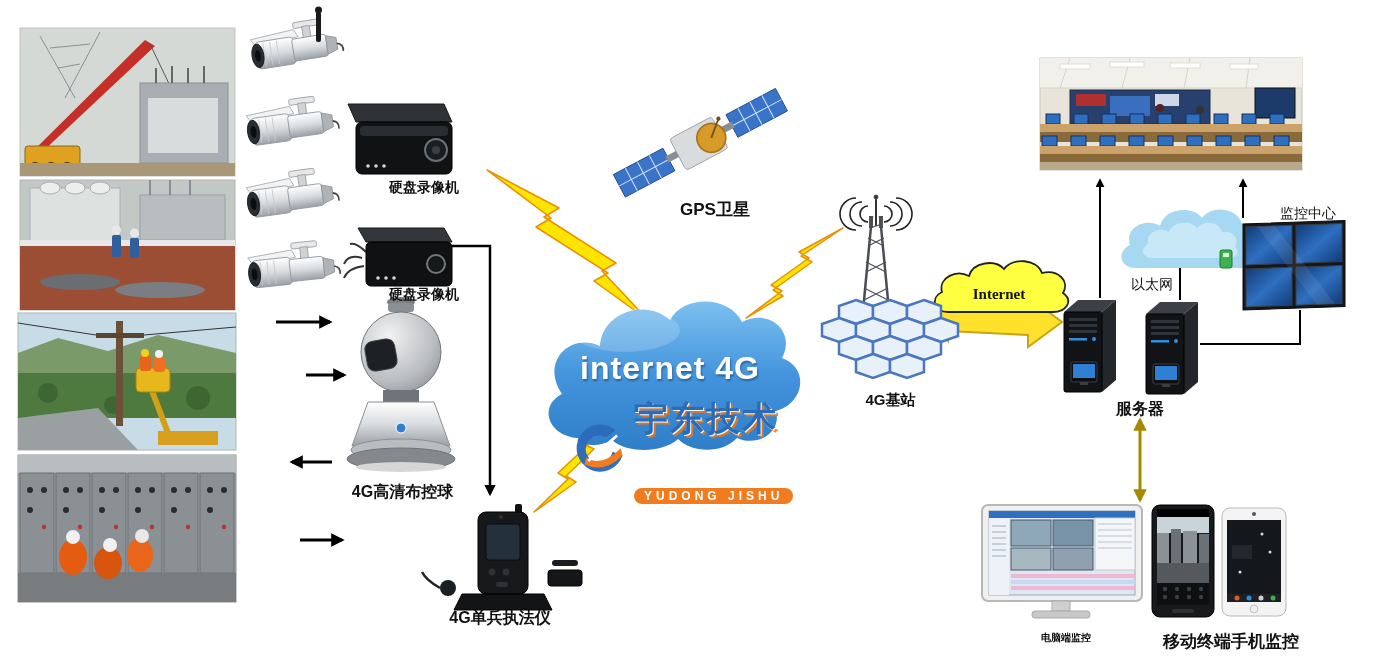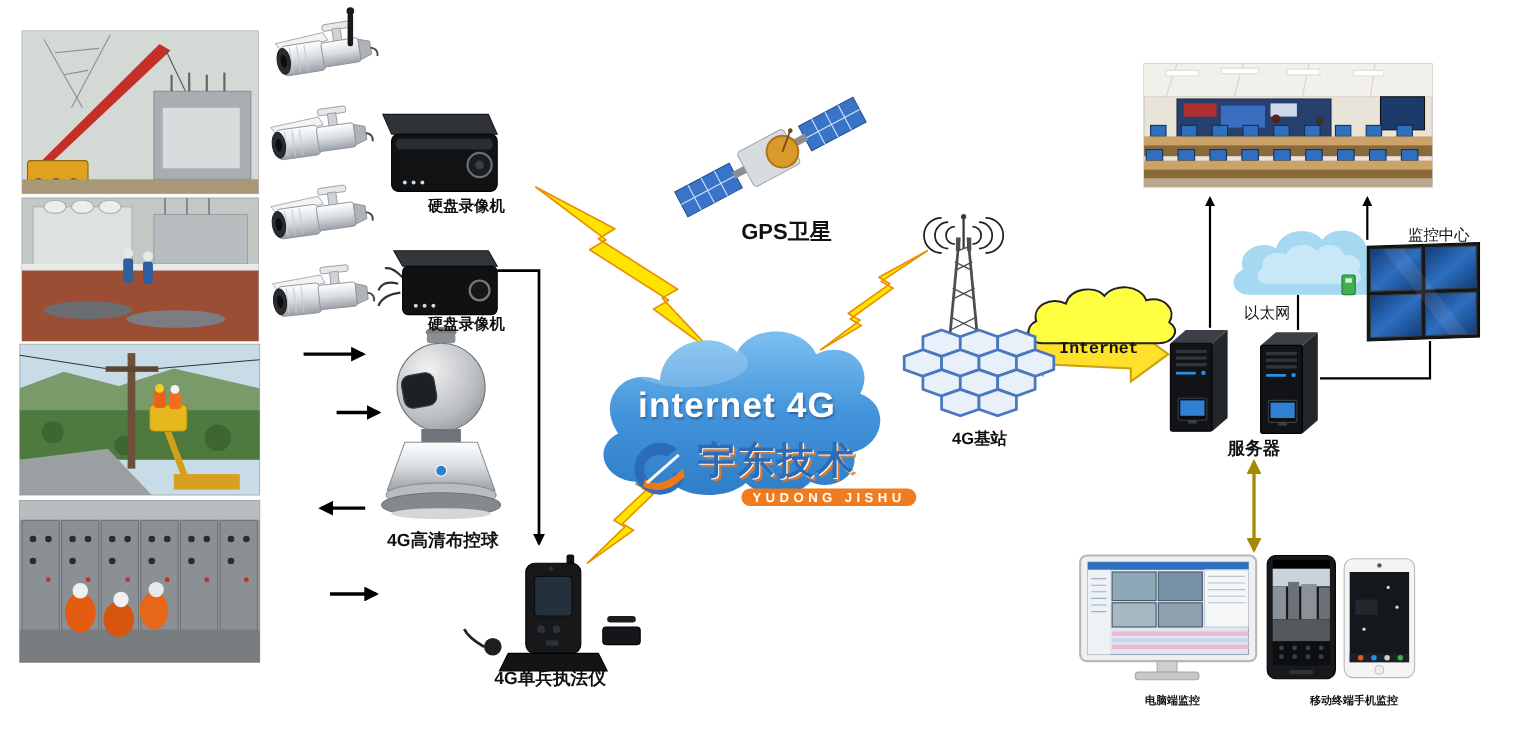--- a/index.html
+++ b/index.html
@@ -5,27 +5,27 @@
   html,body{margin:0;padding:0;background:#ffffff;}
   #canvas{position:relative;width:1400px;height:672px;background:#ffffff;overflow:hidden;
           font-family:"Liberation Sans","DejaVu Sans",sans-serif;}
   #gfx{position:absolute;left:0;top:0;}
   .label{position:absolute;text-align:center;color:#111;line-height:1.15;}
   .lbl-sm{font-size:14px;font-weight:700;text-align:right;}
   .lbl-md{font-size:15px;font-weight:600;text-align:center;}
   .lbl-bold{font-size:16px;font-weight:700;}
   .lbl-cloud{font-size:32px;font-weight:700;color:#ffffff;letter-spacing:1px;
              text-shadow:1px 2px 2px rgba(20,60,110,.55);}
-  .lbl-serif{font-family:Liberation Mono, monospace;font-size:15px;font-weight:600;margin-top:23px;}
+  .lbl-serif{font-family:Liberation Serif, serif;font-size:15px;font-weight:600;}
   #watermark{position:absolute;left:570px;top:396px;width:272px;display:flex;align-items:center;gap:6px;opacity:.97;}
-  #wm-text{display:flex;flex-direction:column;align-items:flex-start;}
+  #wm-text{display:flex;flex-direction:column;align-items:flex-start;gap:44px;}
   #wm-cn{font-size:34px;font-weight:900;color:#2b6bb8;letter-spacing:2px;
          text-shadow:1px 1px 0 #ffffff,3px 3px 0 rgba(240,120,24,.85);}
   #wm-en{margin-top:2px;background:#f07818;color:#ffffff;font-size:12px;font-weight:700;
-         letter-spacing:4px;padding:1px 10px;border-radius:8px;margin-left:40px;}
+         letter-spacing:4px;padding:1px 10px;border-radius:8px;}
 </style>
 </head>
 <body>
 
 <div id="canvas">
 
 <svg id="gfx" width="1400" height="672" viewBox="0 0 1400 672">
   <defs>
     <linearGradient id="gCloud" x1="0" y1="0" x2="0" y2="1">
       <stop offset="0" stop-color="#7cc0f0"></stop>
@@ -455,29 +455,29 @@
     <circle cx="1261" cy="598" r="2.5" fill="#d0d0d0"></circle>
         <circle cx="1273" cy="598" r="2.5" fill="#3ab24e"></circle>
     <circle cx="1254" cy="609" r="4" fill="#eeeeee" stroke="#c0c0c0"></circle>
   </g>
 </svg>
 
 <div class="label lbl-sm" style="left:363px;top:179px;width:96px;">硬盘录像机</div>
 <div class="label lbl-sm" style="left:363px;top:286px;width:96px;">硬盘录像机</div>
 <div class="label lbl-bold" style="left:330px;top:483px;width:145px;">4G高清布控球</div>
 <div class="label lbl-bold" style="left:424px;top:609px;width:152px;">4G单兵执法仪</div>
-<div class="label" style="left:655px;top:200px;width:120px;font-size:20px;font-weight:600;">GPS卫星</div>
+<div class="label" style="left:655px;top:200px;width:120px;font-size:17px;font-weight:600;">GPS卫星</div>
 <div class="label lbl-cloud" style="left:566px;top:350px;width:208px;">internet 4G</div>
 <div class="label lbl-md" style="left:843px;top:391px;width:95px;">4G基站</div>
 <div class="label lbl-serif" style="left:962px;top:286px;width:74px;">Internet</div>
 <div class="label" style="left:1097px;top:400px;width:86px;font-size:16px;font-weight:600;">服务器</div>
 <div class="label" style="left:1120px;top:276px;width:64px;font-size:14px;font-weight:500;">以太网</div>
 <div class="label" style="left:1263px;top:205px;width:90px;font-size:14px;font-weight:500;">监控中心</div>
 <div class="label lbl-bold" style="left:1010px;top:632px;width:112px;font-size:10px;">电脑端监控</div>
-<div class="label lbl-bold" style="left:1146px;top:632px;width:170px;font-size:10px;">移动终端手机监控</div>
+<div class="label lbl-bold" style="left:1146px;top:632px;width:170px;font-size:17px;">移动终端手机监控</div>
 
 <div id="watermark">
   <svg width="58" height="58" viewBox="0 0 64 64">
     <path d="M50,10 A26,26 0 1 0 58,38 L47,34 A15,15 0 1 1 40,18 Z" fill="#2b6bb8"></path>
     <path d="M18,40 Q34,52 56,30 L58,38 Q38,58 16,48 Z" fill="#f07818"></path>
     <line x1="20" y1="44" x2="52" y2="16" stroke="#ffffff" stroke-width="3"></line>
   </svg>
   <div id="wm-text">
     <span id="wm-cn">宇东技术</span>
     <span id="wm-en">YUDONG JISHU</span>

